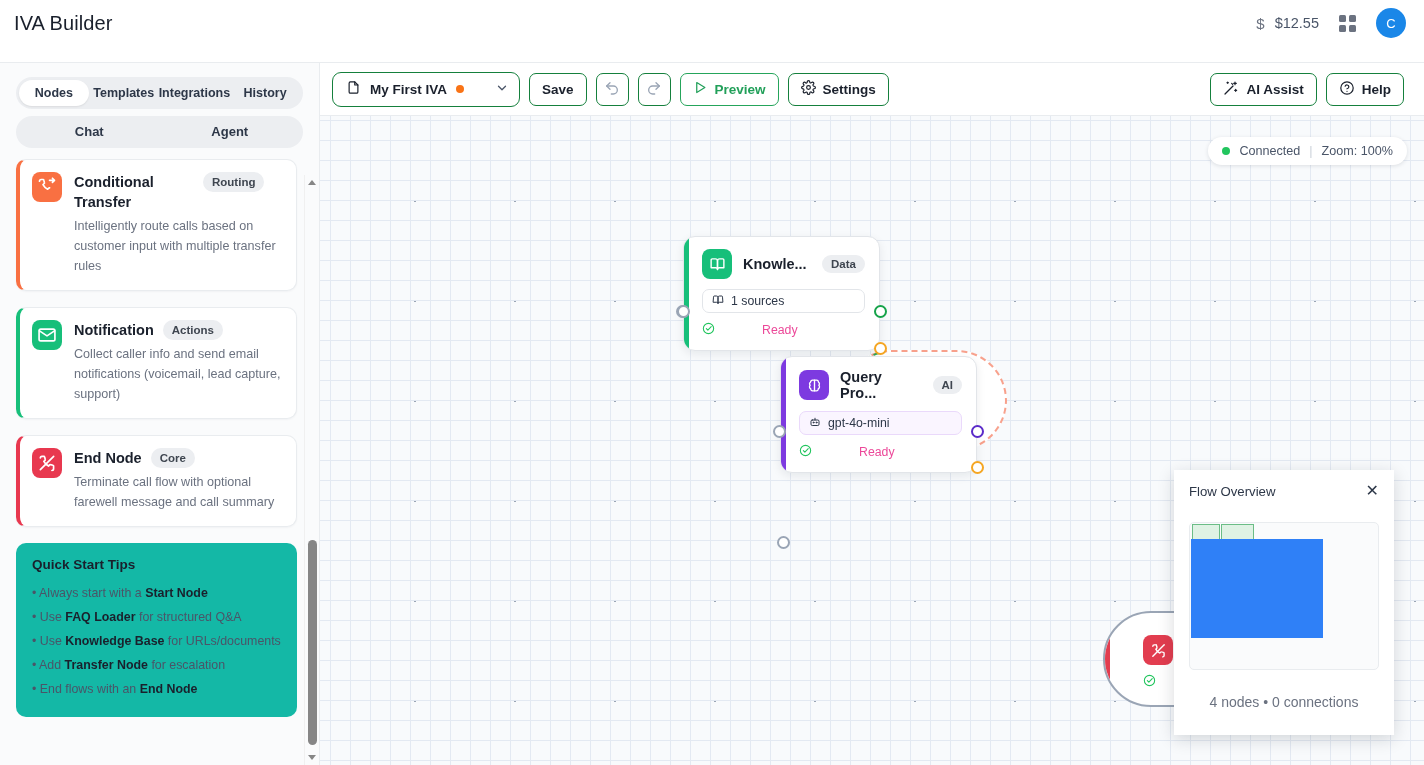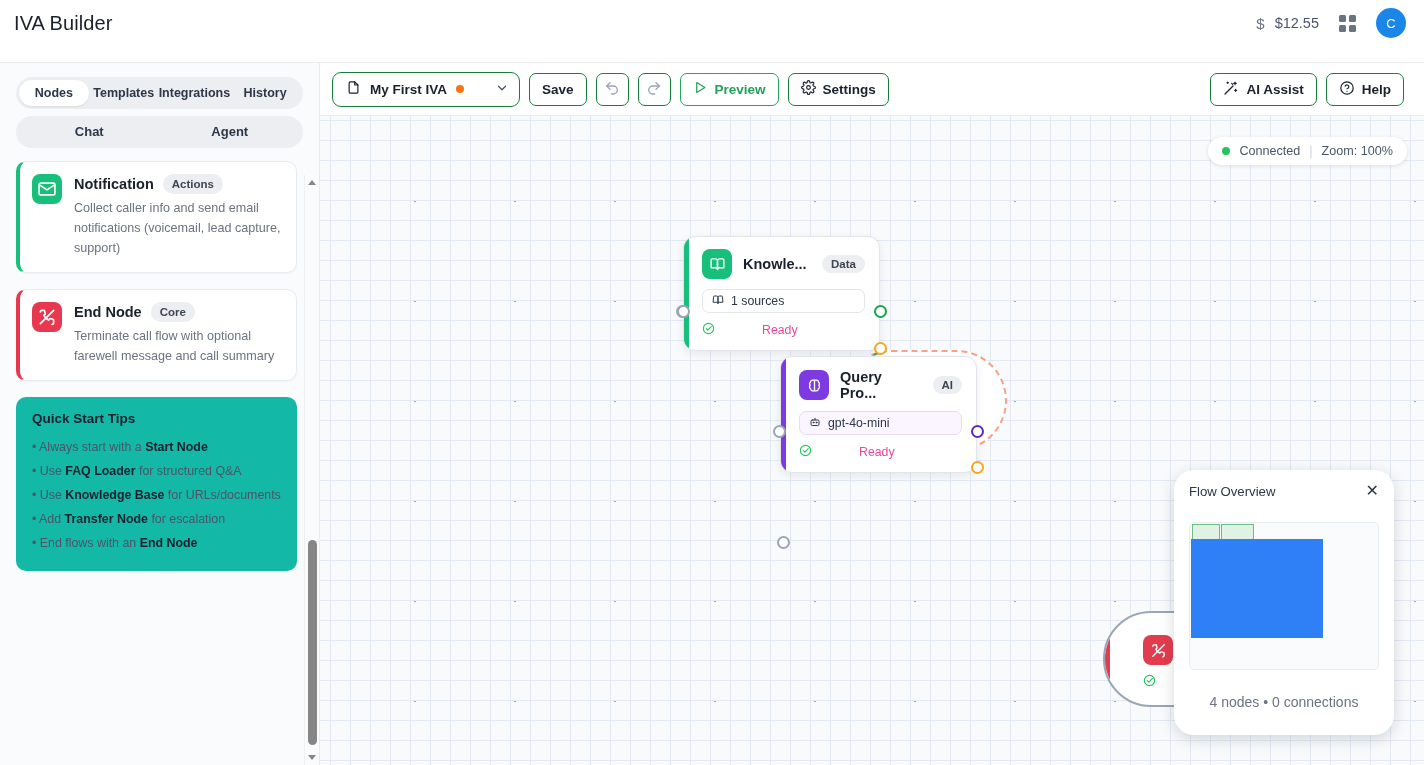--- a/index.html
+++ b/index.html
@@ -193,21 +193,21 @@
     border-radius: 50px; background: #fff; border: 2px solid #9aa5b5;
     z-index: 7; cursor: grab; overflow: hidden;
   }
   .end-accent {
     position: absolute; left: 0; top: 0; bottom: 0; width: 5px; background: #e23d4f;
   }
 
   
   .overview {
     position: absolute; left: 1174px; top: 470px; width: 220px; height: 265px;
-    background: #fff; border-radius: 20px; box-shadow: 0 4px 16px rgba(16,24,40,.16);
+    background: #fff; border-radius: 0; box-shadow: 0 4px 16px rgba(16,24,40,.16);
     padding: 13px 15px 0 15px; z-index: 20;
   }
   .ov-head { display: flex; align-items: center; justify-content: space-between; }
   .ov-title { font-size: 13.2px; color: #2d3748; }
   .ov-close { font-size: 16px; color: #2d3748; cursor: pointer; line-height: 1; }
   .ov-map {
     margin-top: 23px; height: 148px; border: 1px solid #e9ecef;
     border-radius: 5px; background: #fafbfc; position: relative; overflow: hidden;
   }
   .mini-green { position: absolute; background: #dff2e4; border: 1px solid #6bbd86; }
@@ -245,20 +245,37 @@
         <div class="tab">History</div>
       </div>
       <div class="subtabs-row">
         <div class="subtab">Chat</div>
         <div class="subtab">Agent</div>
       </div>
     </div>
 
     <div class="node-list">
 
+      <div class="node-card" style="border-left-color:#f97042; margin-top:-2px;">
+        <div class="node-card-head">
+          <div class="fico node-ico" style="background:#f97042;">
+            <svg width="20" height="20" viewBox="0 0 24 24" fill="none" stroke="#fff" stroke-width="2" stroke-linecap="round" stroke-linejoin="round">
+              <path d="M3 5a2 2 0 0 1 2-2h2.2a1 1 0 0 1 1 .8l.7 3a1 1 0 0 1-.3 1l-1.4 1.3a13 13 0 0 0 5.6 5.6l1.3-1.4a1 1 0 0 1 1-.3"></path>
+              <path d="M15 4h6m0 0-2.5-2.5M21 4l-2.5 2.5"></path>
+            </svg>
+          </div>
+          <div class="node-card-txt">
+            <div class="node-title-line">
+              <div class="node-name">Conditional Transfer</div>
+              <div class="pill-tag">Routing</div>
+            </div>
+            <div class="node-desc">Intelligently route calls based on customer input with multiple transfer rules</div>
+          </div>
+        </div>
+      </div>
 
       <div class="node-card" style="border-left-color:#17bf7a;">
         <div class="node-card-head">
           <div class="fico node-ico" style="background:#17bf7a;">
             <svg width="20" height="20" viewBox="0 0 24 24" fill="none" stroke="#fff" stroke-width="2" stroke-linecap="round" stroke-linejoin="round">
               <rect x="2.5" y="5" width="19" height="14" rx="2"></rect>
                 <path d="m3 7 9 6 9-6"></path>
             </svg>
           </div>
           <div class="node-card-txt">

